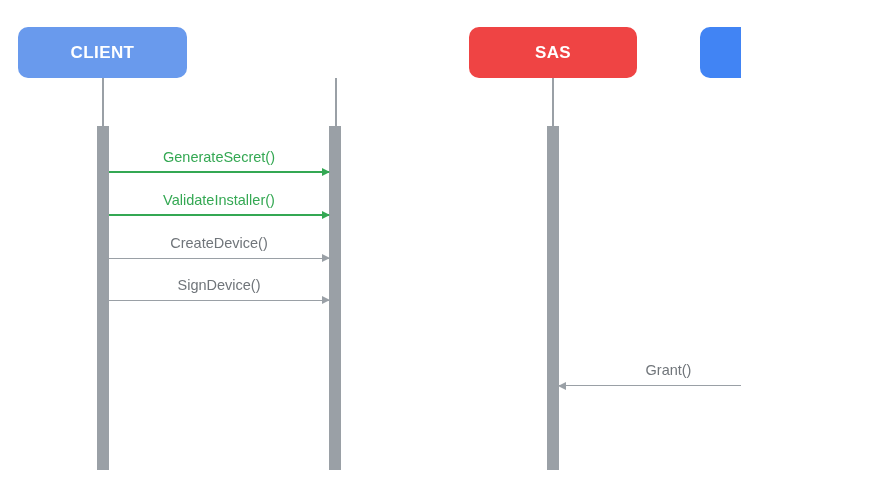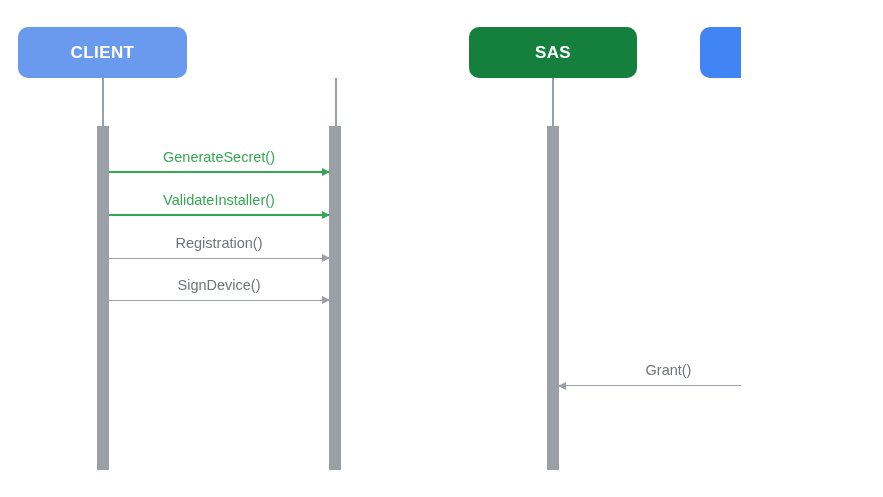--- a/index.html
+++ b/index.html
@@ -91,42 +91,42 @@
 
 <div class="canvas">
 
   <div class="actor-box" style="left: 18px; width: 169px; background-color: rgb(105, 154, 237); color: rgb(255, 255, 255);">CLIENT</div>
   <div class="connector" style="left: 102px; background-color: rgb(154, 160, 166);"></div>
   <div class="activation-bar" style="left: 97px; background-color: rgb(154, 160, 166);"></div>
 
   <div class="connector" style="left: 335px; background-color: rgb(154, 160, 166);"></div>
   <div class="activation-bar" style="left: 329px; background-color: rgb(154, 160, 166);"></div>
 
-  <div class="actor-box" style="left: 469px; width: 168px; background-color: #15803d; color: rgb(255, 255, 255);">SAS</div>
+  <div class="actor-box" style="left: 469px; width: 168px; background-color: #ef4444; color: rgb(255, 255, 255);">SAS</div>
   <div class="connector" style="left: 552px; background-color: rgb(154, 160, 166);"></div>
   <div class="activation-bar" style="left: 547px; background-color: rgb(154, 160, 166);"></div>
 
   <div class="actor-box" style="left: 700px; width: 168px; background-color: rgb(65, 132, 244); color: rgb(255, 255, 255); text-decoration: underline;">CBSD</div>
   <div class="connector" style="left: 783px; background-color: rgb(154, 160, 166);"></div>
   <div class="activation-bar" style="left: 778px; background-color: rgb(154, 160, 166);"></div>
 
   <div class="msg" style="left:109px; width:220px; top:190px;">
     <div class="msg-label" style="color: rgb(52, 168, 83);">ValidateInstaller()</div>
     <div class="msg-line thick" style="background-color: rgb(52, 168, 83);"></div>
     <div class="arrowhead right" style="color: rgb(52, 168, 83);"></div>
   </div>
 
   <div class="msg" style="left:109px; width:220px; top:147px;">
     <div class="msg-label" style="color: rgb(52, 168, 83);">GenerateSecret()</div>
     <div class="msg-line thick" style="background-color: rgb(52, 168, 83);"></div>
     <div class="arrowhead right" style="color: rgb(52, 168, 83);"></div>
   </div>
 
   <div class="msg" style="left:109px; width:220px; top:233px;">
-    <div class="msg-label" style="color: rgb(112, 117, 122);">Registration()</div>
+    <div class="msg-label" style="color: rgb(112, 117, 122);">CreateDevice()</div>
     <div class="msg-line thin" style="background-color: rgb(154, 160, 166);"></div>
     <div class="arrowhead right" style="color: rgb(154, 160, 166);"></div>
   </div>
 
   <div class="msg" style="left:109px; width:220px; top:275px;">
     <div class="msg-label" style="color: rgb(112, 117, 122);">SignDevice()</div>
     <div class="msg-line thin" style="background-color: rgb(154, 160, 166);"></div>
     <div class="arrowhead right" style="color: rgb(154, 160, 166);"></div>
   </div>
 

